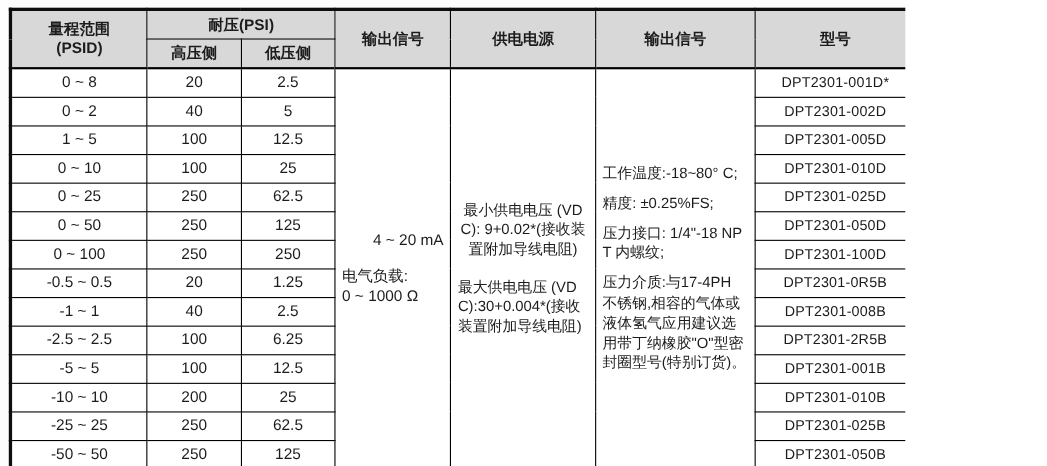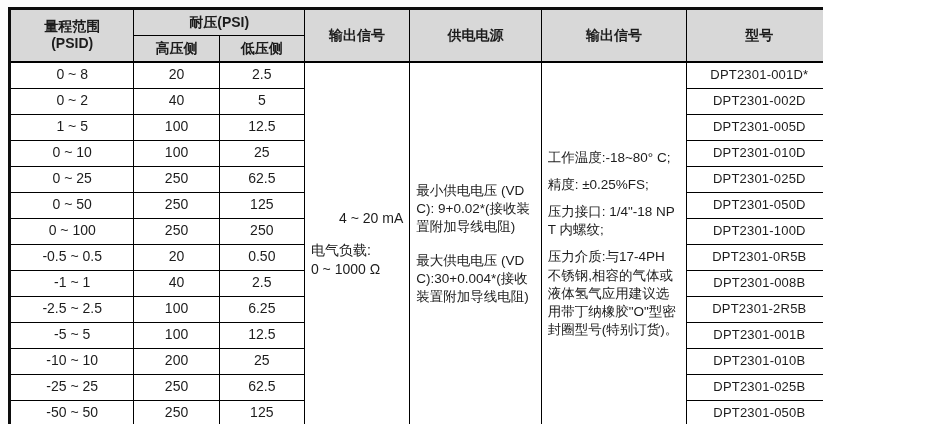--- a/index.html
+++ b/index.html
@@ -59,21 +59,21 @@
     text-align: left;
     vertical-align: middle;
     padding: 4px 6px;
     font-size: 13.5px;
     line-height: 1.35;
     word-break: break-all;
   }
   td.c-output { word-break: normal; font-size: 14px; }
   .para { margin: 0; }
   .para:not(:last-child) { margin-bottom: 9px; }
-  .gap-lg:not(:last-child) { margin-bottom: 15px; }
+  .gap-lg:not(:last-child) { margin-bottom: 15px; text-align: center; }
   .line { margin: 0; }
   .line-gap { margin-bottom: 13px; text-align: right; }
 </style>
 </head>
 <body>
 
 <div class="page">
   <table class="spec-table">
     <colgroup>
       <col style="width:124px">
@@ -164,21 +164,21 @@
         <tr>
           <td class="c-range">0 ~ 100</td>
           <td class="c-num">250</td>
           <td class="c-num">250</td>
           <td class="c-model">DPT2301-100D</td>
           <td class="c-empty"></td>
         </tr>
         <tr>
           <td class="c-range">-0.5 ~ 0.5</td>
           <td class="c-num">20</td>
-          <td class="c-num">0.50</td>
+          <td class="c-num">1.25</td>
           <td class="c-model">DPT2301-0R5B</td>
           <td class="c-empty"></td>
         </tr>
         <tr>
           <td class="c-range">-1 ~ 1</td>
           <td class="c-num">40</td>
           <td class="c-num">2.5</td>
           <td class="c-model">DPT2301-008B</td>
           <td class="c-empty"></td>
         </tr>

